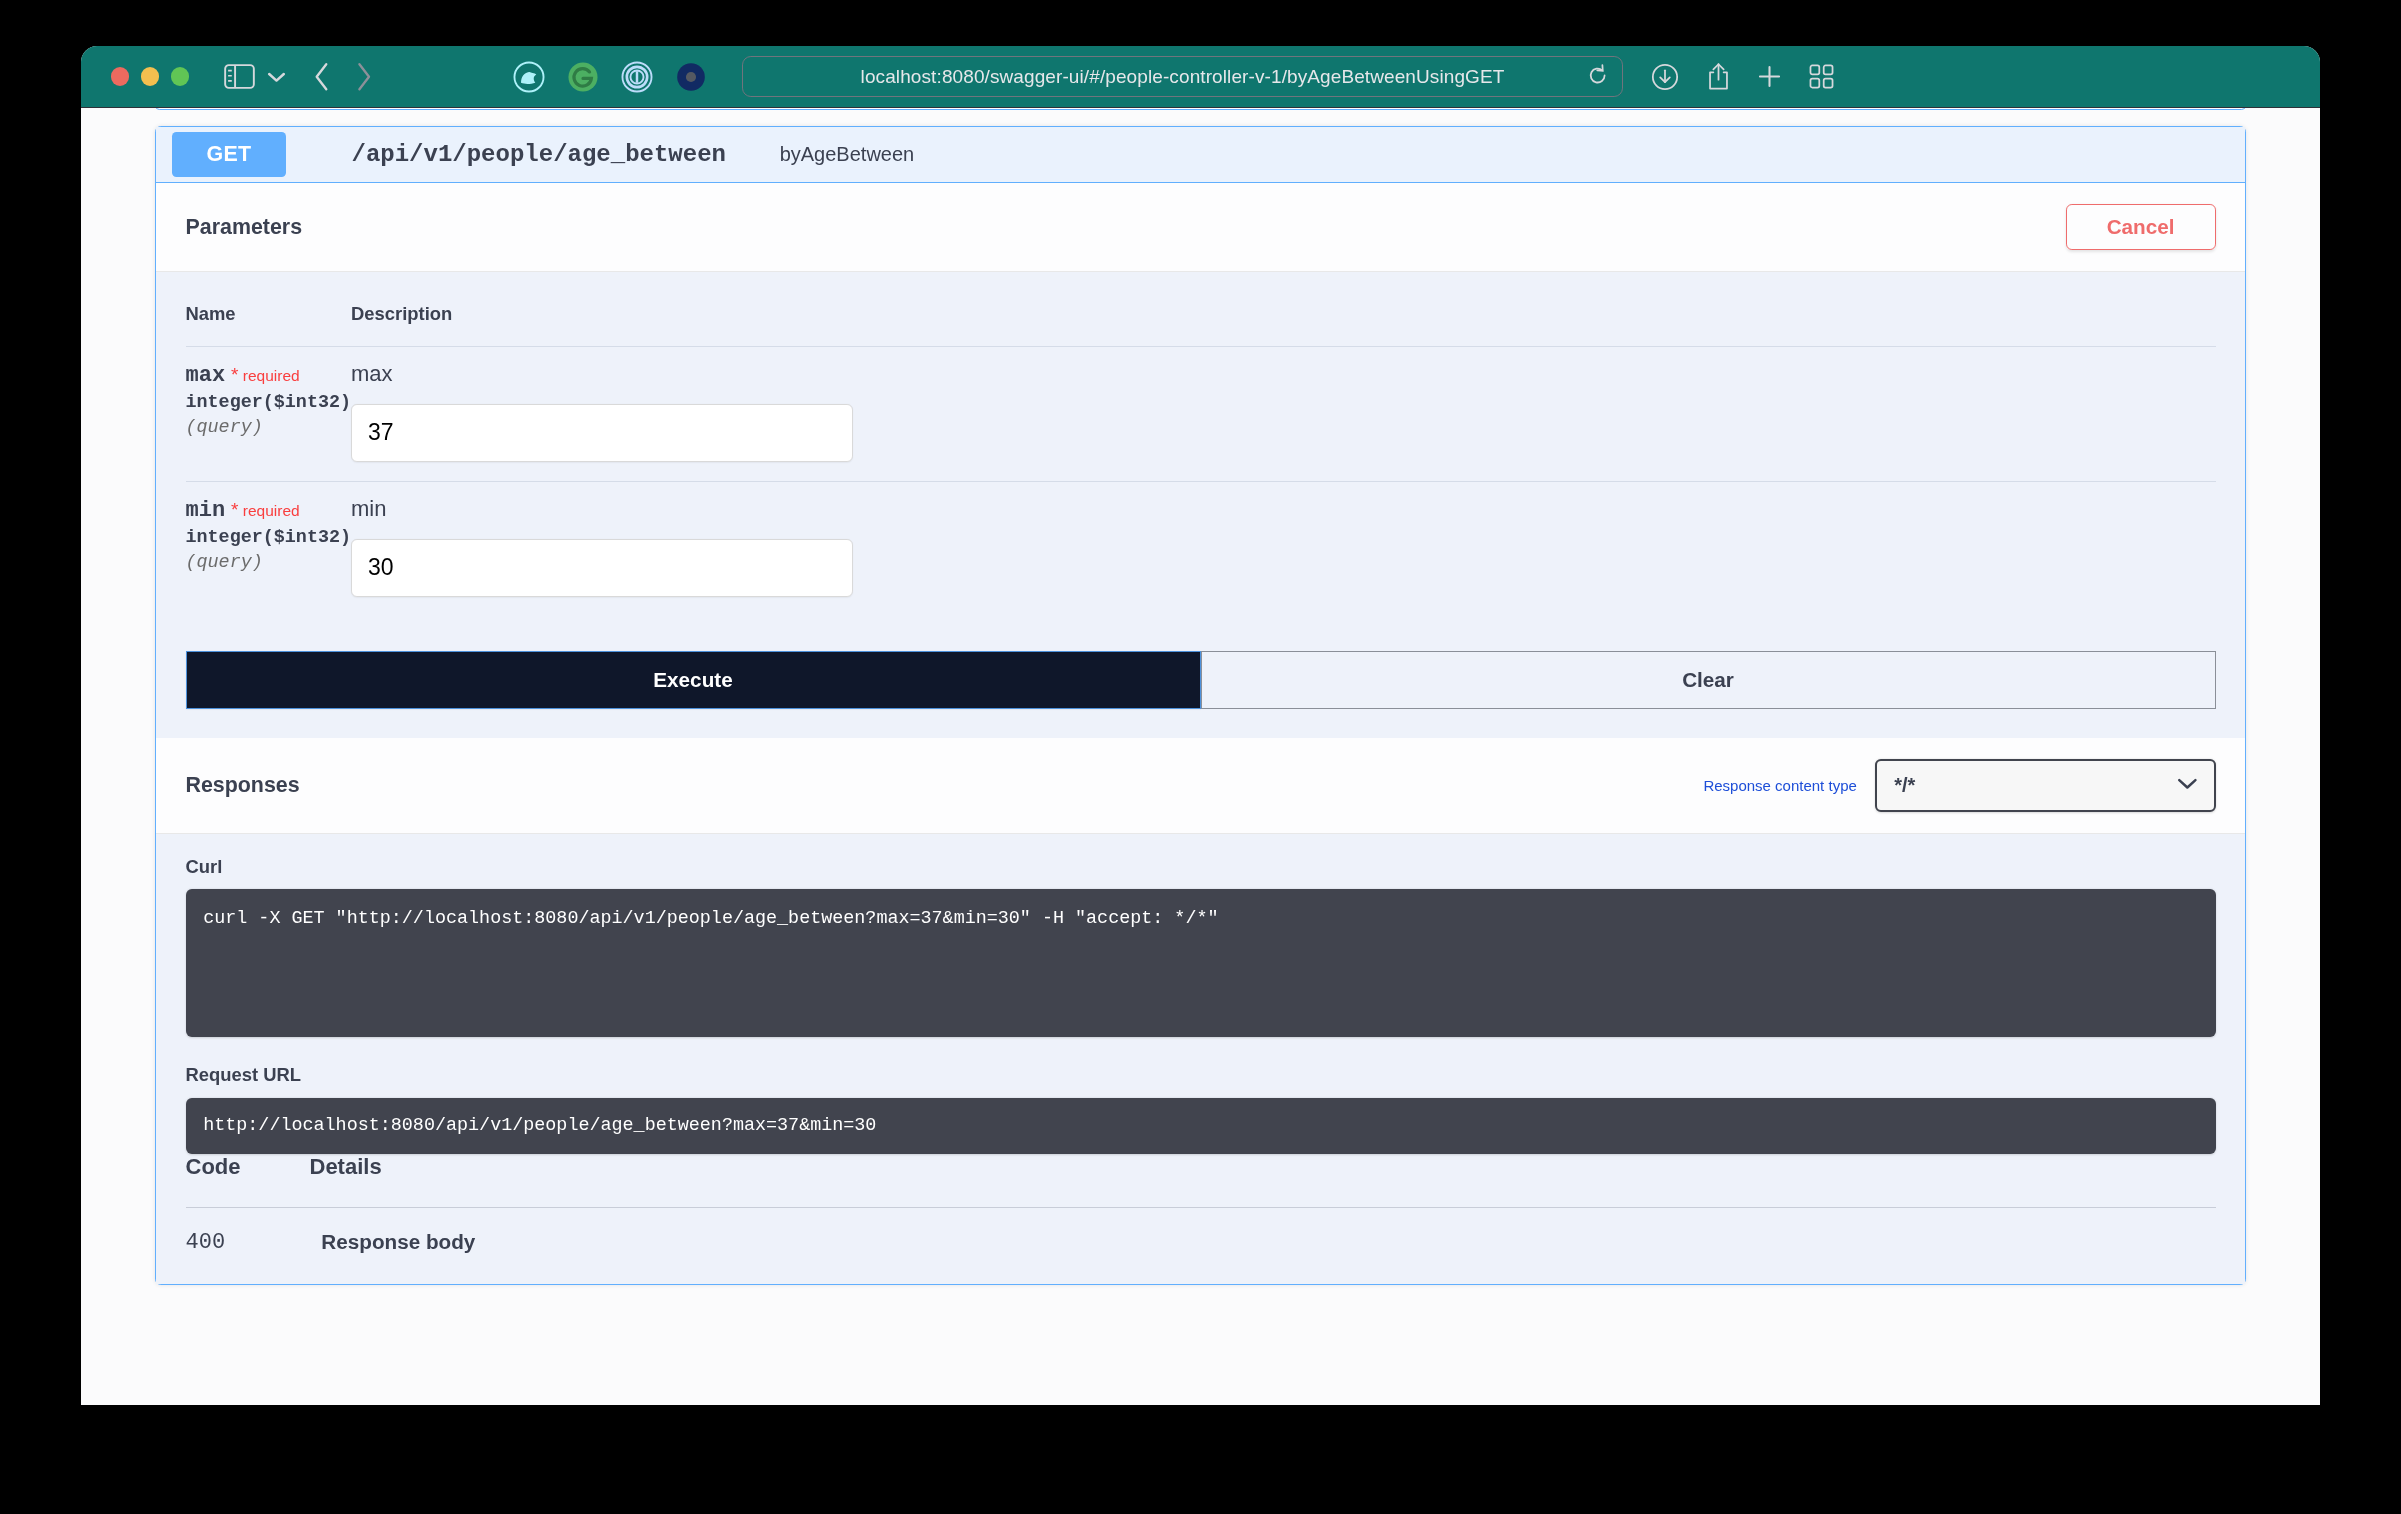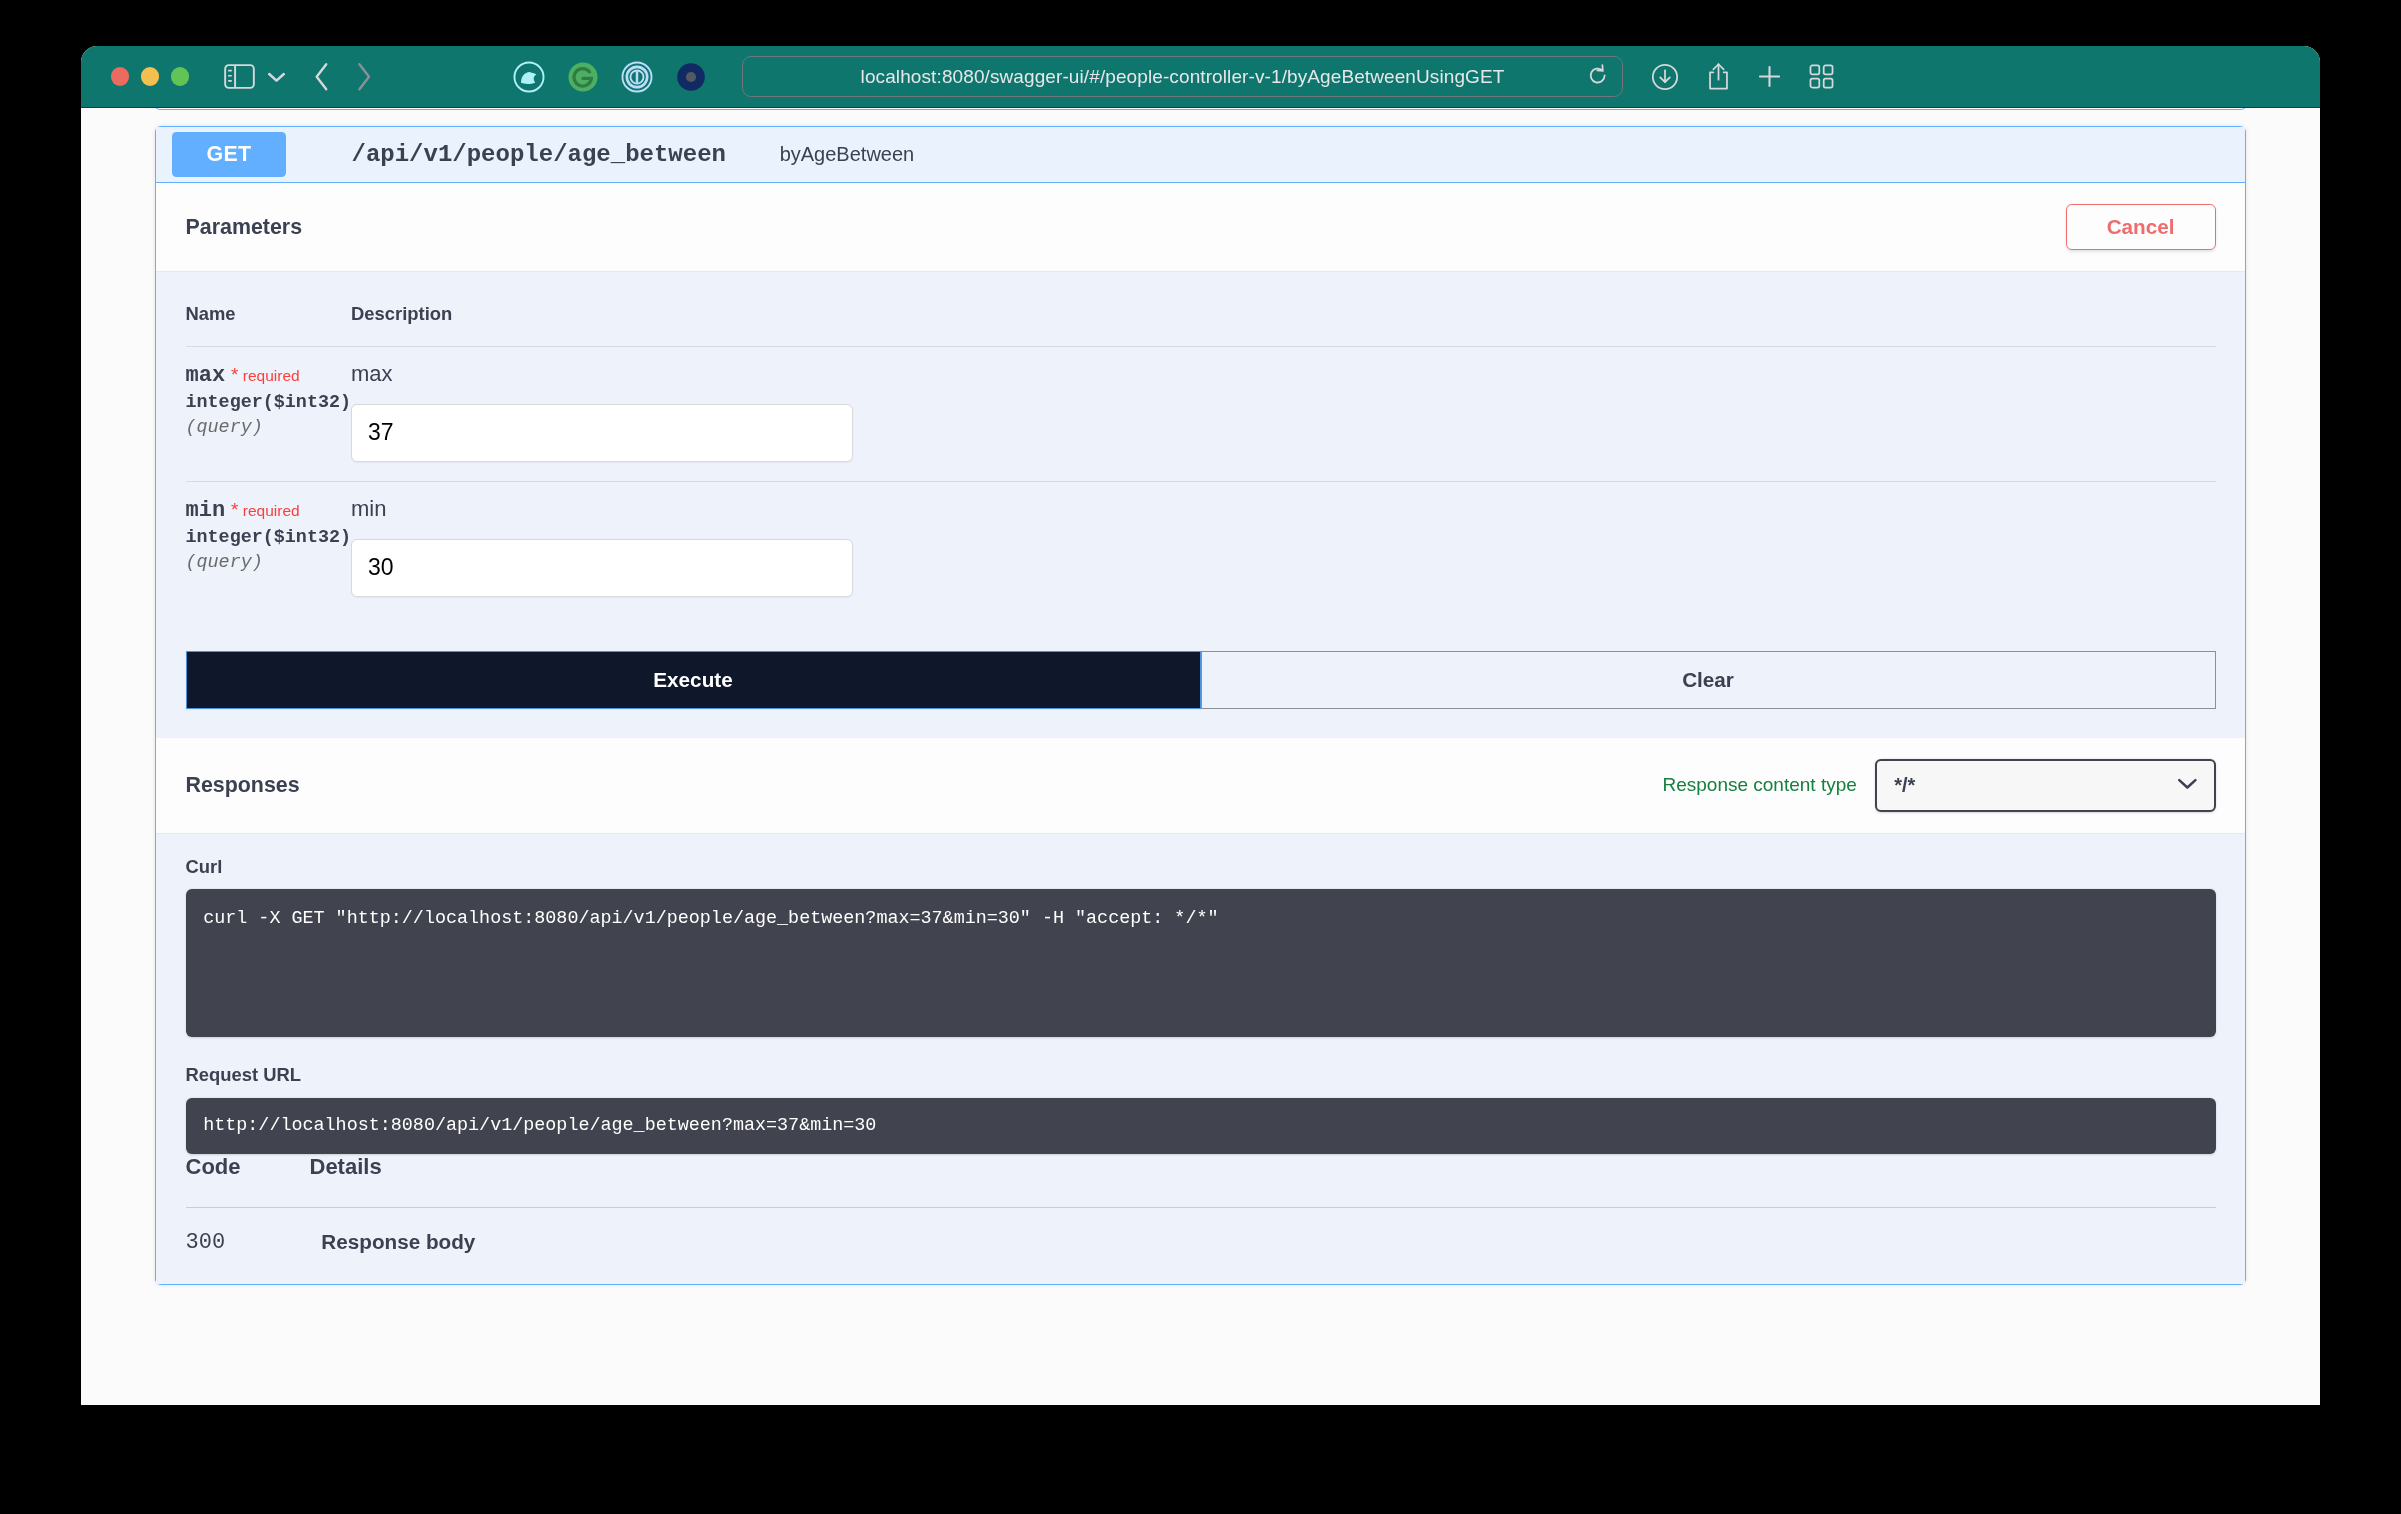--- a/index.html
+++ b/index.html
@@ -214,21 +214,21 @@
     background: #eef2fa;
     border: 1.5px solid #8a8f98;
     color: #3b4151;
     font-size: 20.7px; font-weight: bold;
     padding: 16px 0;
     cursor: pointer;
     font-family: "Liberation Sans", sans-serif;
   }
 
   .content-type-wrap { display: flex; align-items: center; gap: 17.7px; }
-  .content-type-label { font-size: 19px; color: #15803d; }
+  .content-type-label { font-size: 15px; color: #1d4ed8; }
   .select-box {
     position: relative;
     width: 341px; height: 53px;
     border: 2.2px solid #41444e;
     border-radius: 5.9px;
     background: #f7f7f7;
     display: flex; align-items: center;
     padding: 0 17.7px;
     box-shadow: 0 0.7px 2.2px rgba(0,0,0,.15);
     cursor: pointer;
@@ -468,21 +468,21 @@
 
           <table class="responses">
             <thead>
               <tr>
                 <th class="col-code">Code</th>
                 <th>Details</th>
               </tr>
             </thead>
             <tbody>
               <tr>
-                <td class="resp-code">300</td>
+                <td class="resp-code">400</td>
                 <td>
                   <div class="resp-body-label">Response body</div>
                 </td>
               </tr>
             </tbody>
           </table>
 
         </div>
       </div>
     </div>

